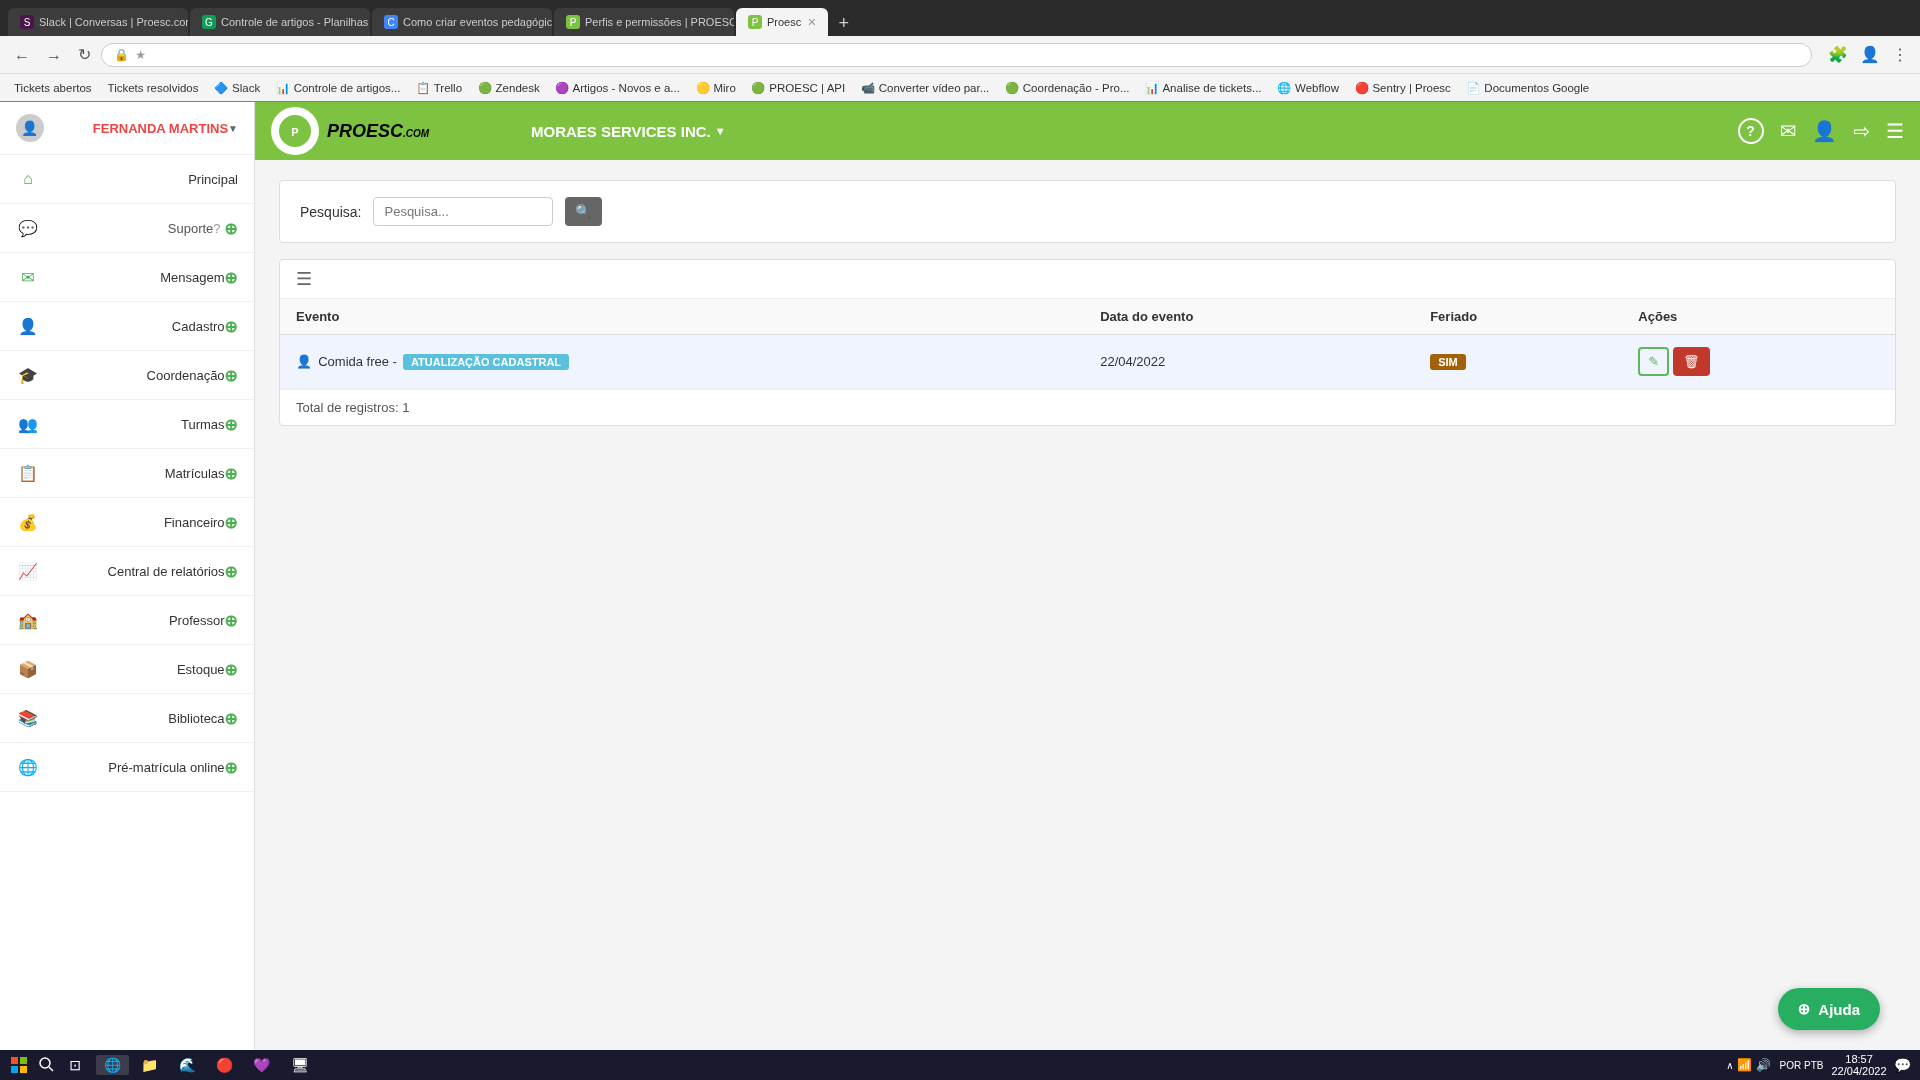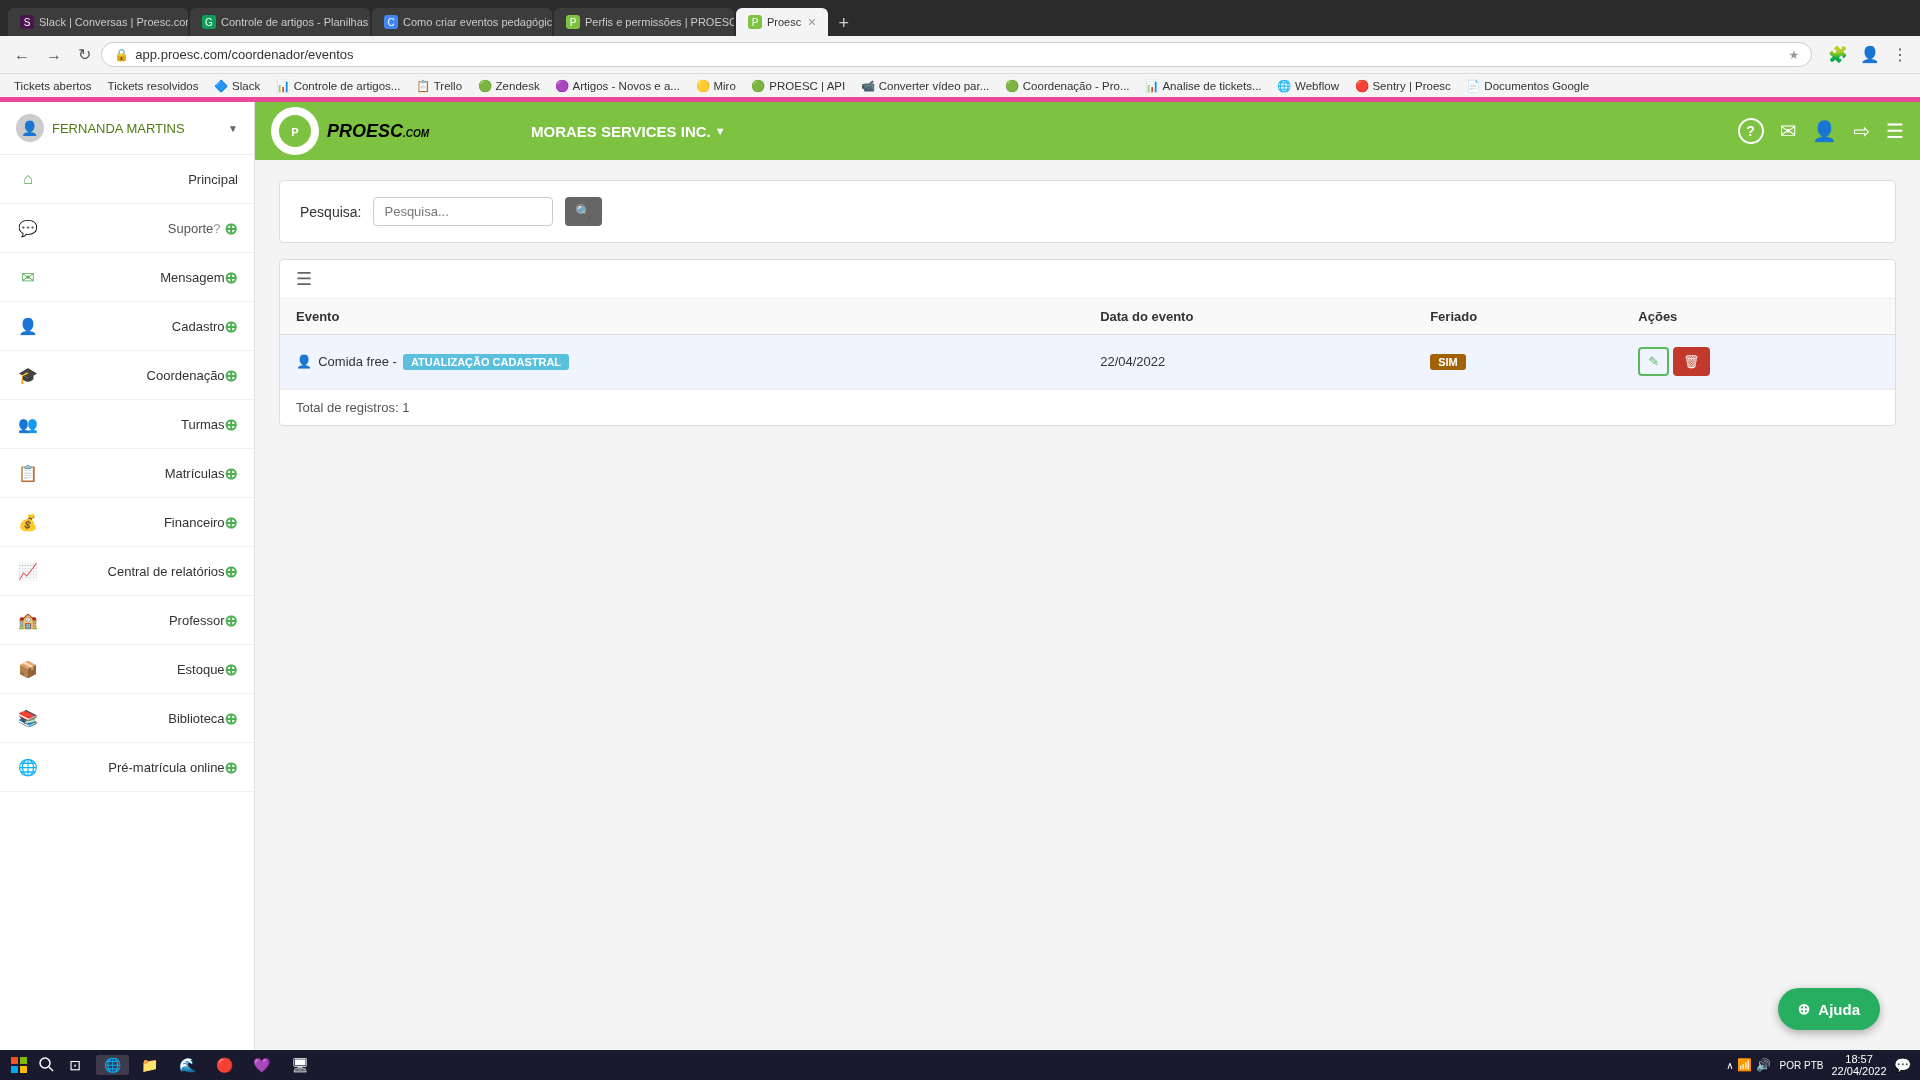--- a/index.html
+++ b/index.html
@@ -12,31 +12,31 @@
     .tab.active { background: #f4f4f4; color: #333; }
     .tab .tab-icon { width: 14px; height: 14px; margin-right: 5px; flex-shrink: 0; }
     .tab .tab-close { margin-left: 6px; color: #999; font-size: 11px; }
     .tab-new { background: none; border: none; color: #ccc; font-size: 18px; cursor: pointer; padding: 0 8px; margin-bottom: 2px; }
     .nav-bar { display: flex; align-items: center; background: #f4f4f4; padding: 4px 8px; border-bottom: 1px solid #ddd; gap: 4px; height: 38px; }
     .nav-btn { background: none; border: none; cursor: pointer; color: #555; font-size: 16px; padding: 4px 6px; border-radius: 3px; }
     .address-bar { flex: 1; display: flex; align-items: center; background: white; border: 1px solid #ccc; border-radius: 20px; padding: 4px 12px; font-size: 13px; color: #333; gap: 6px; }
     .address-bar input { border: none; outline: none; flex: 1; font-size: 13px; color: #333; }
     .nav-icons { display: flex; gap: 4px; margin-left: 8px; }
     .nav-icon-btn { background: none; border: none; cursor: pointer; color: #555; font-size: 16px; padding: 4px; }
-    .bookmarks-bar { display: flex; align-items: center; background: #f4f4f4; padding: 3px 8px; border-bottom: 5px solid #ec4899; gap: 4px; height: 28px; overflow: hidden; }
+    .bookmarks-bar { display: flex; align-items: center; background: #f4f4f4; padding: 3px 8px; border-bottom: 1px solid #ec4899; gap: 4px; height: 28px; overflow: hidden; }
     .bookmark-item { font-size: 11.5px; color: #333; padding: 2px 6px; cursor: pointer; white-space: nowrap; display: flex; align-items: center; gap: 3px; }
 
     
     .app-container { display: flex; width: 1920px; height: calc(1080px - 36px - 38px - 28px - 30px); }
 
     
     .sidebar { width: 255px; background: white; border-right: 1px solid #e0e0e0; display: flex; flex-direction: column; overflow-y: auto; flex-shrink: 0; }
     .user-bar { display: flex; align-items: center; padding: 12px 16px; border-bottom: 1px solid #eee; cursor: pointer; }
     .user-avatar { width: 28px; height: 28px; border-radius: 50%; background: #ccc; display: flex; align-items: center; justify-content: center; color: #666; font-size: 14px; margin-right: 8px; }
-    .user-name { font-size: 13px; font-weight: 400; color: #4d7c0f; flex: 1; }
+    .user-name { font-size: 13px; font-weight: 700; color: #ef4444; flex: 1; text-align: right; }
     .user-caret { color: #666; font-size: 10px; }
 
     .nav-item { display: flex; align-items: center; padding: 12px 16px; cursor: pointer; border-bottom: 1px solid #f0f0f0; color: #333; }
     .nav-item .nav-icon { width: 24px; height: 24px; margin-right: 10px; display: flex; align-items: center; justify-content: center; color: #4caf50; font-size: 16px; }
     .nav-item .nav-label { flex: 1; font-size: 13px; font-weight: 500; text-align: right; }
     .nav-item .nav-plus { color: #4caf50; font-size: 16px; font-weight: bold; }
     .nav-item .nav-help { color: #999; font-size: 13px; margin-right: 4px; }
     .nav-item.suporte { color: #555; }
 
     
@@ -124,21 +124,20 @@
     </div>
     <button class="tab-new">+</button>
   </div>
 
   <div class="nav-bar">
     <button class="nav-btn">←</button>
     <button class="nav-btn">→</button>
     <button class="nav-btn">↻</button>
     <div class="address-bar">
       <span style="color:#999;font-size:12px;">🔒</span>
-      <input type="text" value="app.proesc.com/coordenador/eventos" style="border: none; outline: none; flex: 1 1 0%; font-size: 13px;">
       <span style="color:#999;font-size:12px;">★</span>
     </div>
     <div class="nav-icons">
       <button class="nav-icon-btn">🧩</button>
       <button class="nav-icon-btn">👤</button>
       <button class="nav-icon-btn">⋮</button>
     </div>
   </div>
 
   <div class="bookmarks-bar">

